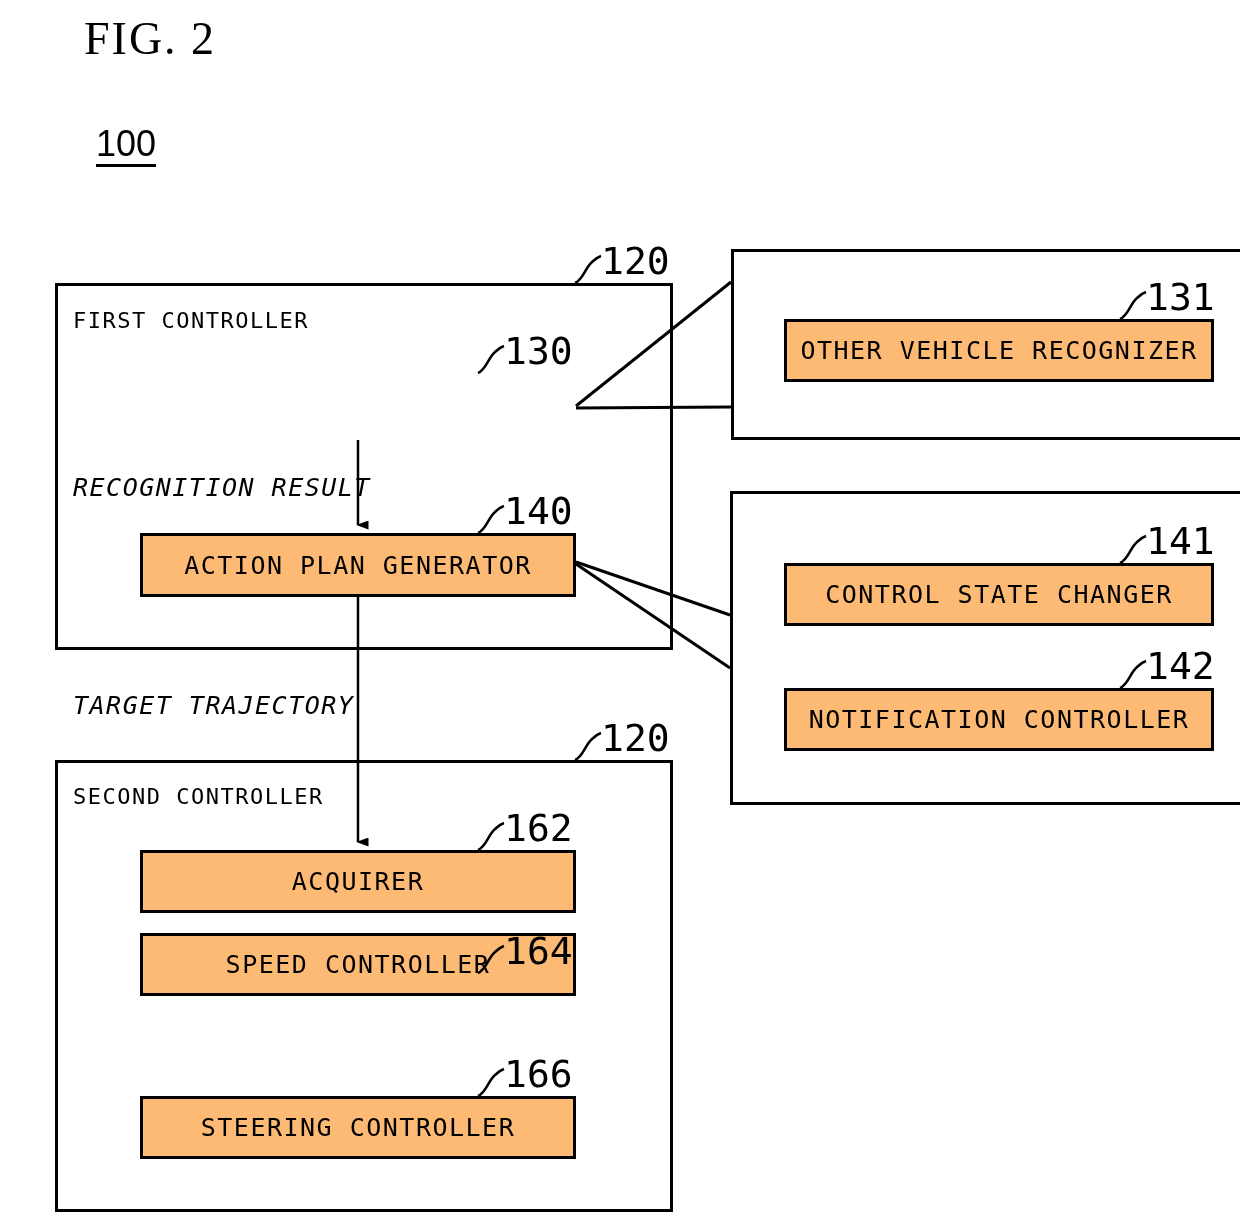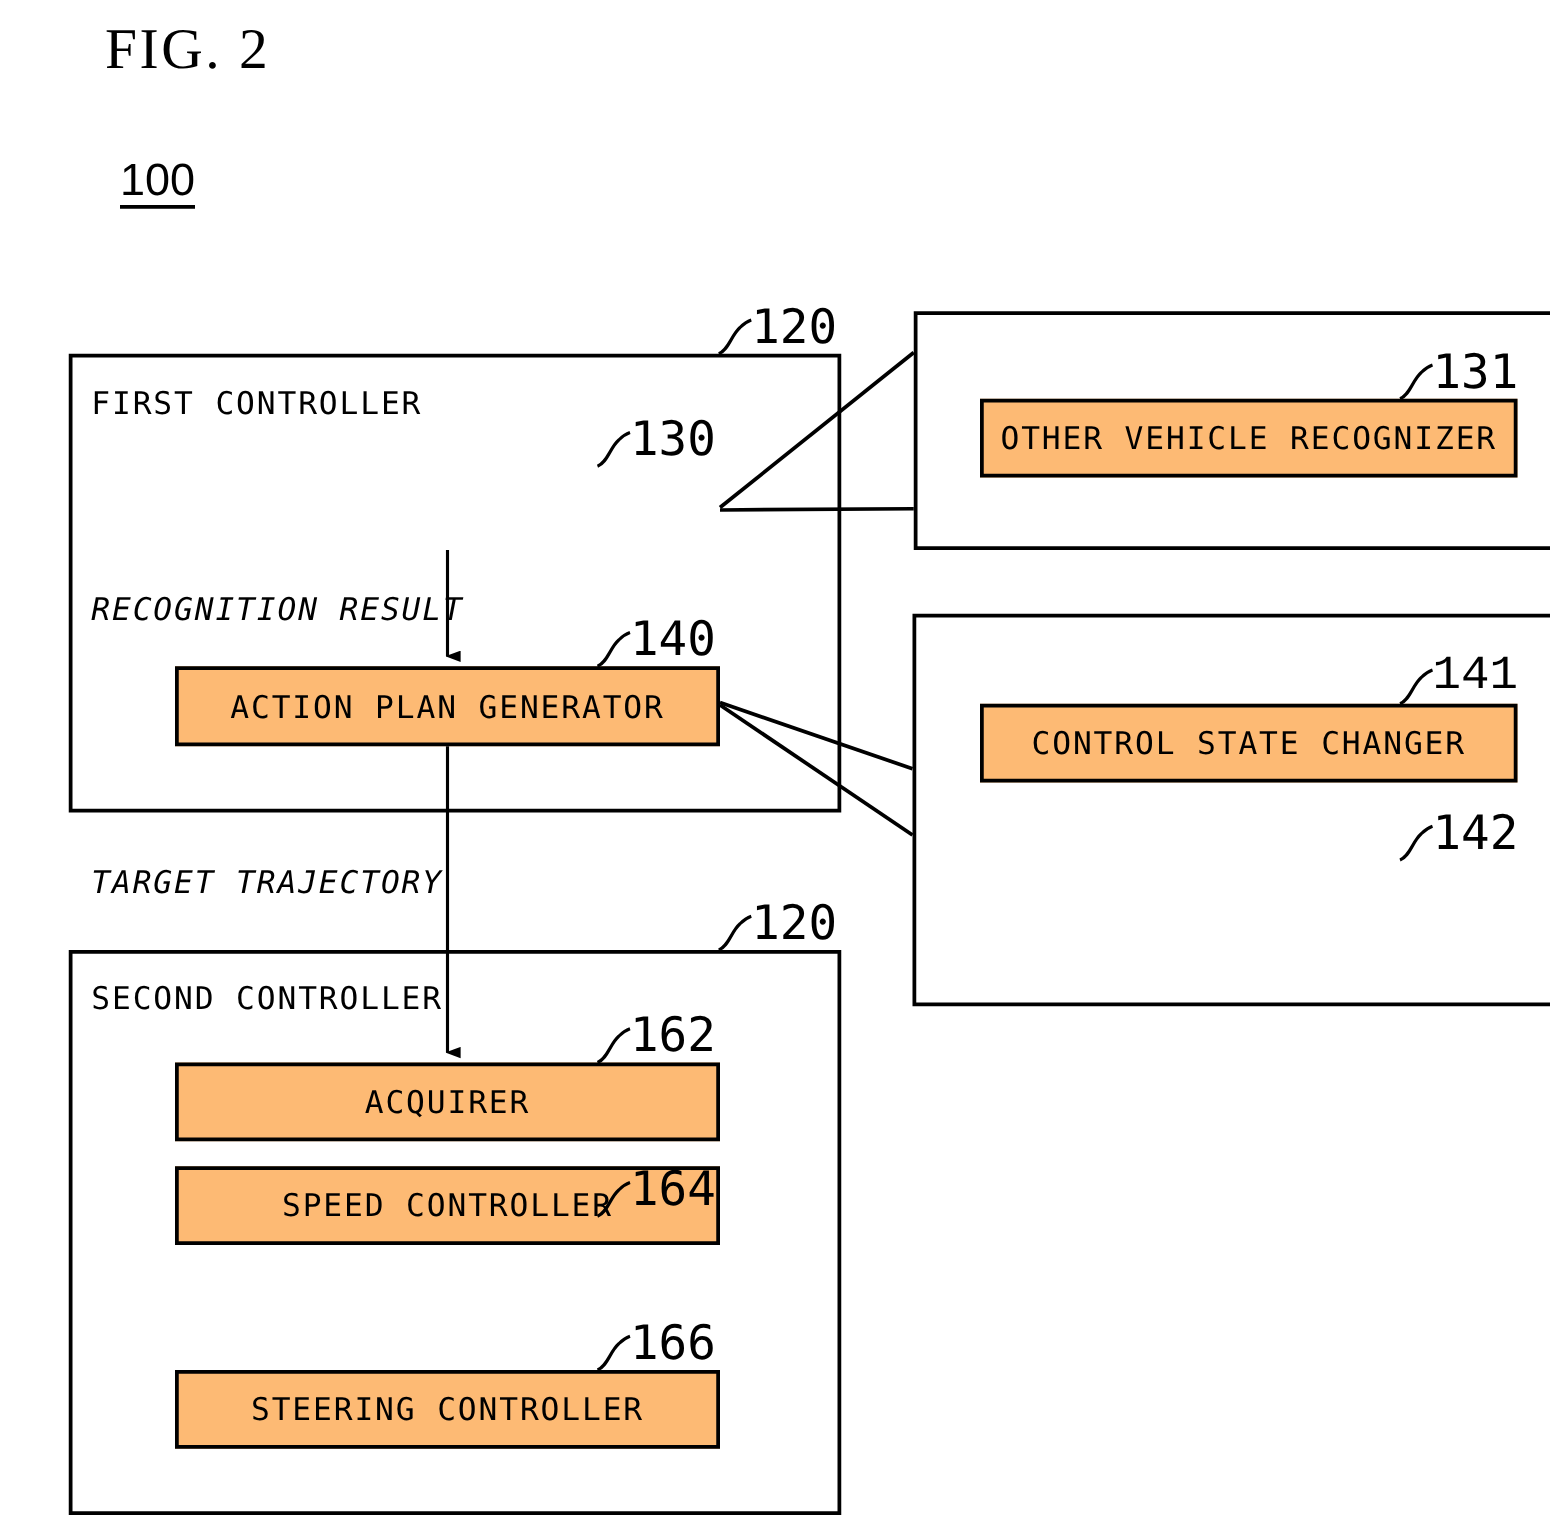--- a/index.html
+++ b/index.html
@@ -60,21 +60,21 @@
   .inner-label {
     font-family: "DejaVu Sans Mono", monospace;
     font-size: 25px;
     letter-spacing: 1.5px;
     white-space: nowrap;
     line-height: 1;
   }
   .box-caption {
     position: absolute;
     font-family: "DejaVu Sans Mono", monospace;
-    font-size: 25px;
+    font-size: 22px;
     letter-spacing: 1.5px;
     white-space: nowrap;
     line-height: 1;
   }
   .flow-label {
     position: absolute;
     font-family: "DejaVu Sans Mono", monospace;
     font-size: 25px;
     letter-spacing: 1.5px;
     white-space: nowrap;
@@ -144,22 +144,25 @@
   <div class="inner-box" style="left:744px; top:319px; width:430px; height:63px;">
     <span class="inner-label">OTHER VEHICLE RECOGNIZER</span>
   </div>
   <div class="ref-num" style="left:1106px; top:278px;">131</div>
 
   <div class="outer-box" style="left:690px; top:491px; width:537px; height:314px;"></div>
 
   <div class="inner-box" style="left:744px; top:563px; width:430px; height:63px;">
     <span class="inner-label">CONTROL STATE CHANGER</span>
   </div>
-  <div class="ref-num" style="left:1106px; top:522px;font-family:Liberation Mono, monospace;">141</div>
+  <div class="ref-num" style="left:1106px; top:522px;">141</div>
 
+  <div class="inner-box" style="left:744px; top:688px; width:430px; height:63px;">
+    <span class="inner-label">NOTIFICATION CONTROLLER</span>
+  </div>
   <div class="ref-num" style="left:1106px; top:647px;">142</div>
 
   <svg class="overlay" viewBox="0 0 1240 1227">
     <defs>
       <marker id="arrowhead" markerWidth="10" markerHeight="12" refX="4.5" refY="10.5" orient="auto" markerUnits="userSpaceOnUse">
         <polygon points="0,0 9,0 4.5,12" fill="#000000"></polygon>
       </marker>
     </defs>
 
     <line x1="318" y1="440" x2="318" y2="525" stroke="#000000" stroke-width="2.5" marker-end="url(#arrowhead)"></line>

